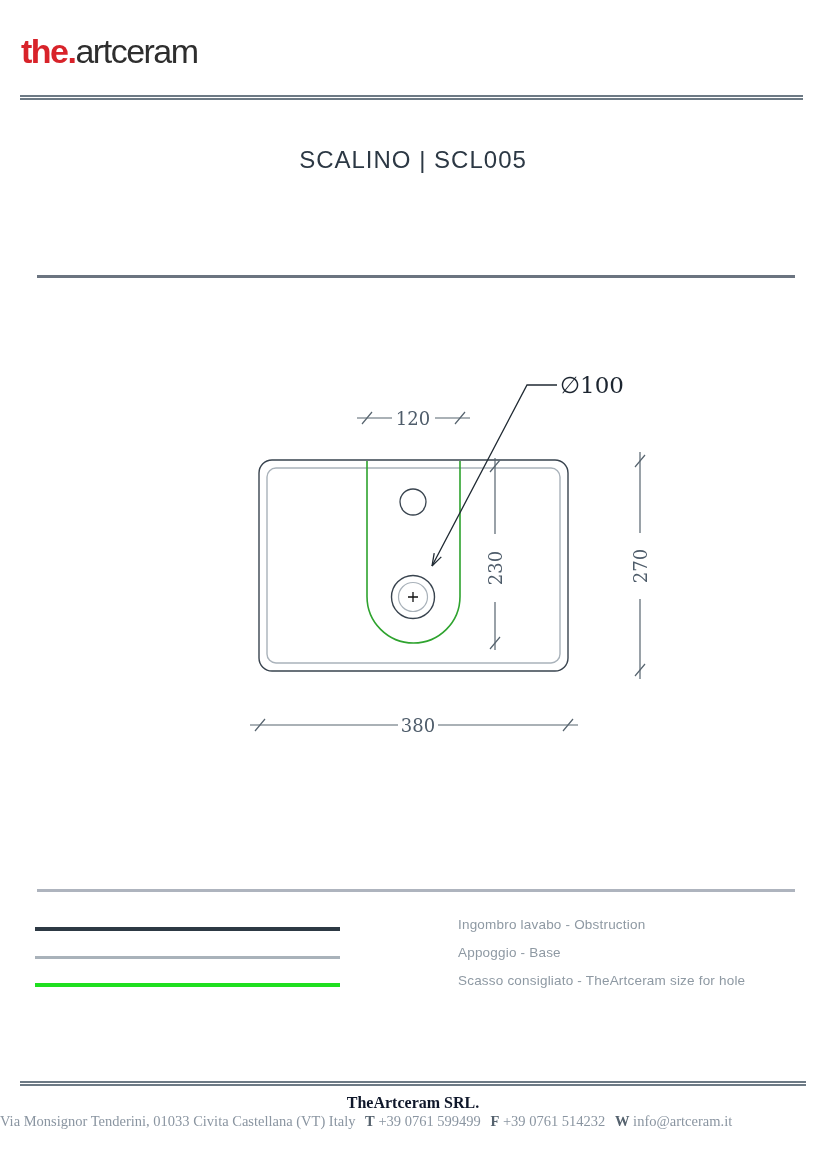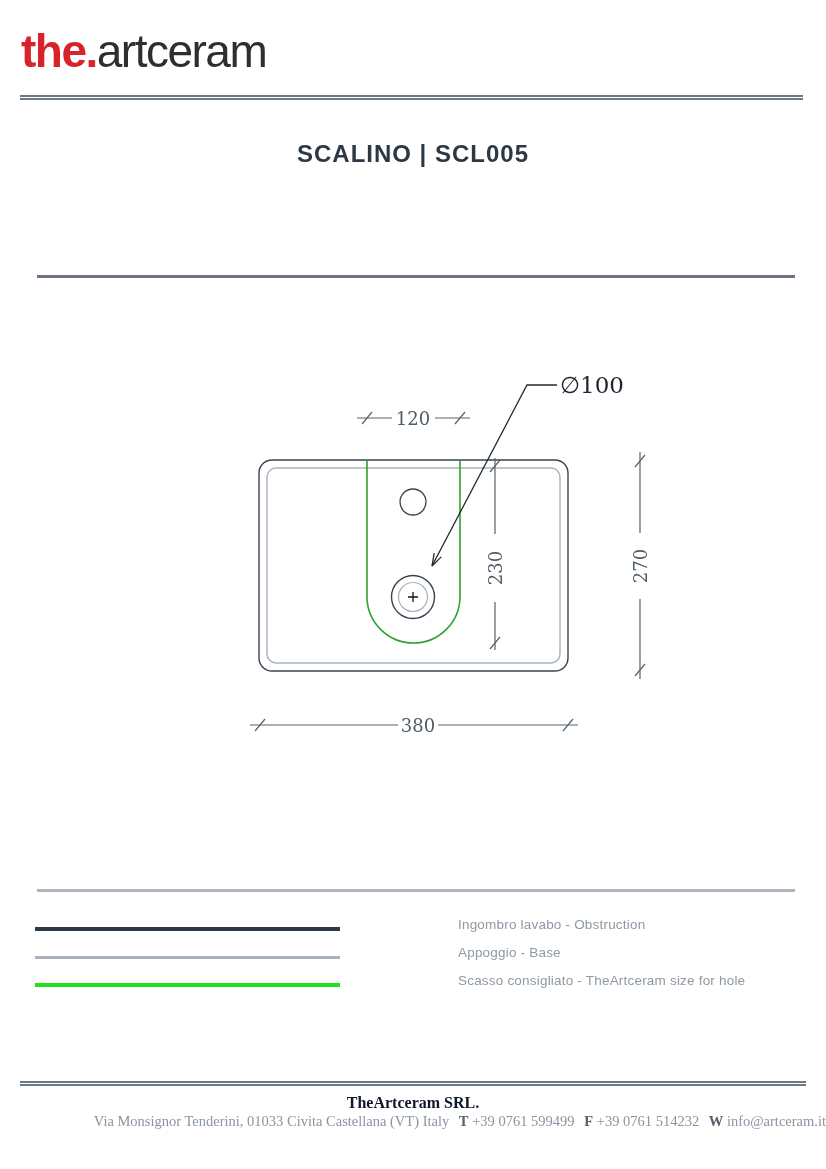--- a/index.html
+++ b/index.html
@@ -1,49 +1,49 @@
 <!DOCTYPE html>
 <html><head>
 <meta charset="utf-8">
 <style>
   html,body{margin:0;padding:0;background:#fff;}
   .page{position:relative;width:826px;height:1169px;background:#fff;overflow:hidden;
         font-family:"Liberation Sans",sans-serif;}
 
   
-  .logo{position:absolute;left:21px;top:28px;font-size:46px;letter-spacing:-1.5px;line-height:46px;}
+  .logo{position:absolute;left:21px;top:28px;font-size:34px;letter-spacing:-1.5px;line-height:46px;}
   .logo-the{font-weight:700;}
   .logo-rest{font-weight:400;color:#2e2e2e;}
   .rule-double{position:absolute;height:1px;border-top:2px solid #6d7a85;border-bottom:2px solid #6d7a85;}
   .rule-top{left:20px;top:95px;width:783px;}
   .rule-footer{left:20px;top:1081px;width:786px;}
   .rule-single{position:absolute;height:3px;}
   .rule-mid{left:37px;top:275px;width:758px;background:#6b7480;}
   .rule-legend{left:37px;top:889px;width:758px;background:#aeb4be;}
 
   
-  .title{position:absolute;left:0;top:140px;width:826px;text-align:center;
-         font-size:24px;font-weight:700;color:#2c3844;letter-spacing:1px;}
+  .title{position:absolute;left:0;top:146px;width:826px;text-align:center;
+         font-size:24px;font-weight:400;color:#2c3844;letter-spacing:1px;}
   .subtitle{position:absolute;left:0;top:189px;width:826px;text-align:center;
             font-size:13px;line-height:17px;color:#9aa4ad;letter-spacing:.4px;}
 
   
   .drawing-svg{position:absolute;left:220px;top:350px;}
   .dim-text{font-family:"DejaVu Serif","Liberation Serif",serif;font-size:18px;fill:#4e5c6a;}
   .callout-text{font-family:"DejaVu Serif","Liberation Serif",serif;font-size:23px;fill:#1c2530;}
 
   
   .legend-row{position:absolute;left:0;width:760px;height:30px;}
   .legend-swatch{position:absolute;left:35px;width:305px;}
   .legend-label{position:absolute;left:458px;top:0;font-size:13.5px;color:#8e99a3;letter-spacing:.2px;}
 
   
   .footer-company{position:absolute;left:0;top:1094px;width:826px;text-align:center;
                   font-family:"Liberation Serif","DejaVu Serif",serif;font-size:16px;font-weight:700;color:#0f172a;}
-  .footer-address{position:absolute;left:0;top:1113px;width:826px;text-align:right;
+  .footer-address{position:absolute;left:0;top:1113px;width:826px;text-align:left;
                   font-family:"Liberation Serif","DejaVu Serif",serif;font-size:14.5px;color:#8a95a1;}
   .footer-address b{color:#55626e;margin-left:6px;}
 </style>
 </head>
 <body>
 
 <div class="page">
 
   <div class="logo">
     <span class="logo-the" style="color: rgb(216, 35, 42);">the.</span><span class="logo-rest">artceram</span>

